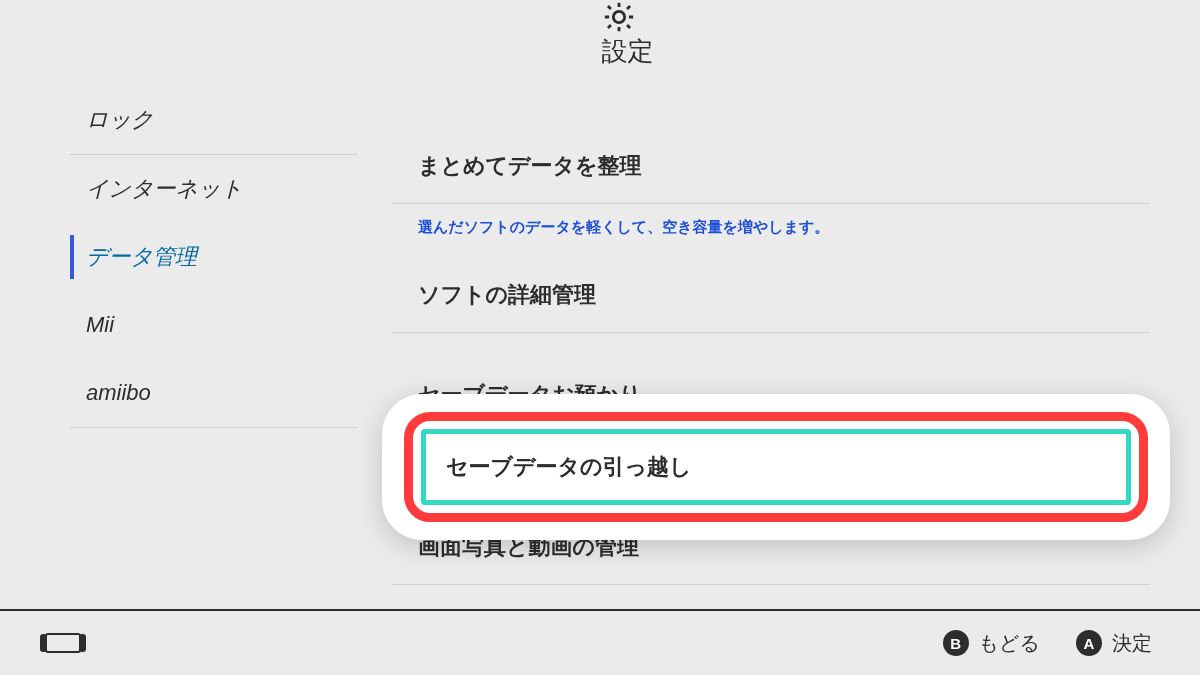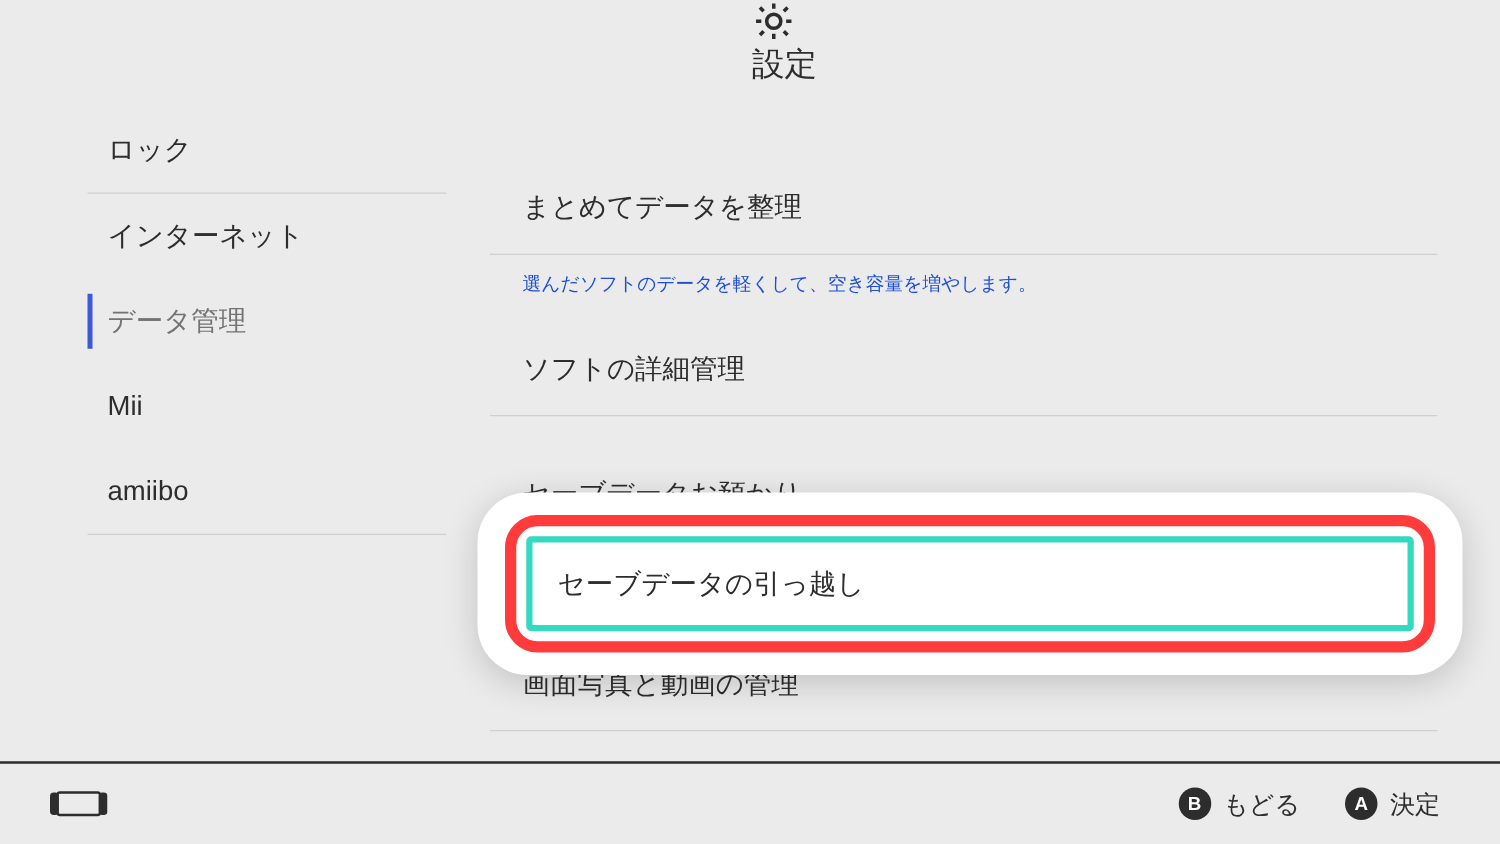--- a/index.html
+++ b/index.html
@@ -1,26 +1,26 @@
 <!DOCTYPE html>
 <html><head>
 <meta charset="utf-8">
 <style>
 * { margin:0; padding:0; box-sizing:border-box; font-family:"Hiragino Kaku Gothic ProN","Yu Gothic","Meiryo",sans-serif; }
 body { width:1200px; height:675px; background:#ebebeb; overflow:hidden; color:#2d2d2d; }
 .header { height:78px; display:flex; align-items:center; padding-left:55px;flex-direction:column; }
 .header .gear { width:34px; height:34px; margin-right:18px; color:#2d2d2d; }
 .header .title { font-size:26px; font-weight:400; }
 .content { display:flex; height:530px; }
-.sidebar { width:392px; padding-left:70px; padding-right:0; padding-top:8px; }
+.sidebar { width:392px; padding-left:70px; padding-right:0; padding-top:8px;font-style:italic; }
 .side-item { height:68px; display:flex; align-items:center; font-size:22px; padding-left:16px; position:relative; cursor:pointer; }
 .side-sep { height:1px; background:#cfcfcf; margin-left:0; margin-right:35px; }
-.side-item.active { color:#737373; }
+.side-item.active { color:#0369a1; }
 .side-item.active::before { content:""; position:absolute; left:0; top:12px; bottom:12px; width:4px; background:#3a5bd9; }
-.main { flex:1; padding-top:50px; padding-right:50px; position:relative; }
+.main { flex:1; padding-top:50px; padding-right:50px; position:relative;font-weight:bold; }
 .row { height:76px; display:flex; align-items:center; padding-left:26px; font-size:22px; border-bottom:1px solid #d0d0d0; cursor:pointer; }
 .desc { font-size:15px; color:#1d4ed8; padding:14px 0 20px 26px; }
 .gap { height:24px; }
 .row.cut { border-bottom:none; }
 .callout-wrap { position:absolute; left:-10px; right:30px; top:316px; background:#fff; border-radius:40px; padding:18px 22px; box-shadow:0 6px 28px rgba(0,0,0,.18); }
 .callout-red { border:9px solid #ff3b3b; border-radius:26px; padding:8px; }
 .callout-teal { border:5px solid #33d9c0; border-radius:4px; height:76px; display:flex; align-items:center; padding-left:20px; font-size:22px; background:#fff; cursor:pointer; }
 .footer { position:absolute; left:0; right:0; bottom:0; height:66px; border-top:2px solid #2d2d2d; display:flex; align-items:center; padding:0 48px 0 40px; }
 .controller { width:46px; height:22px; }
 .footer-right { margin-left:auto; display:flex; gap:36px; align-items:center; }

